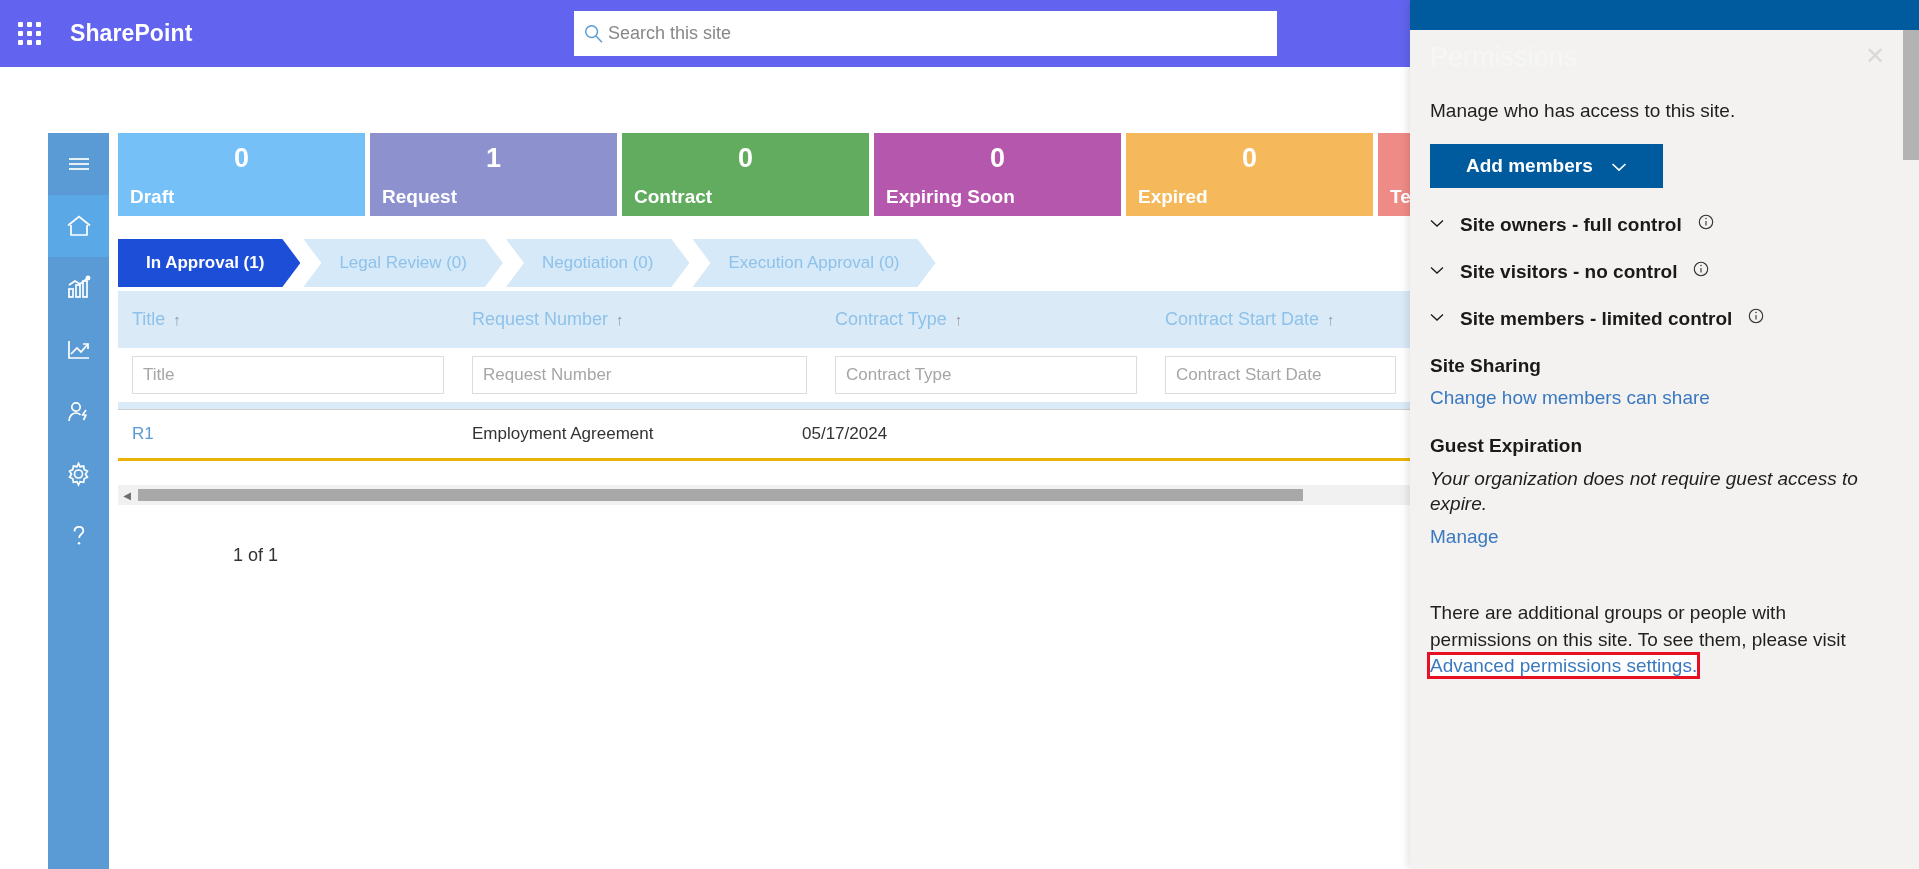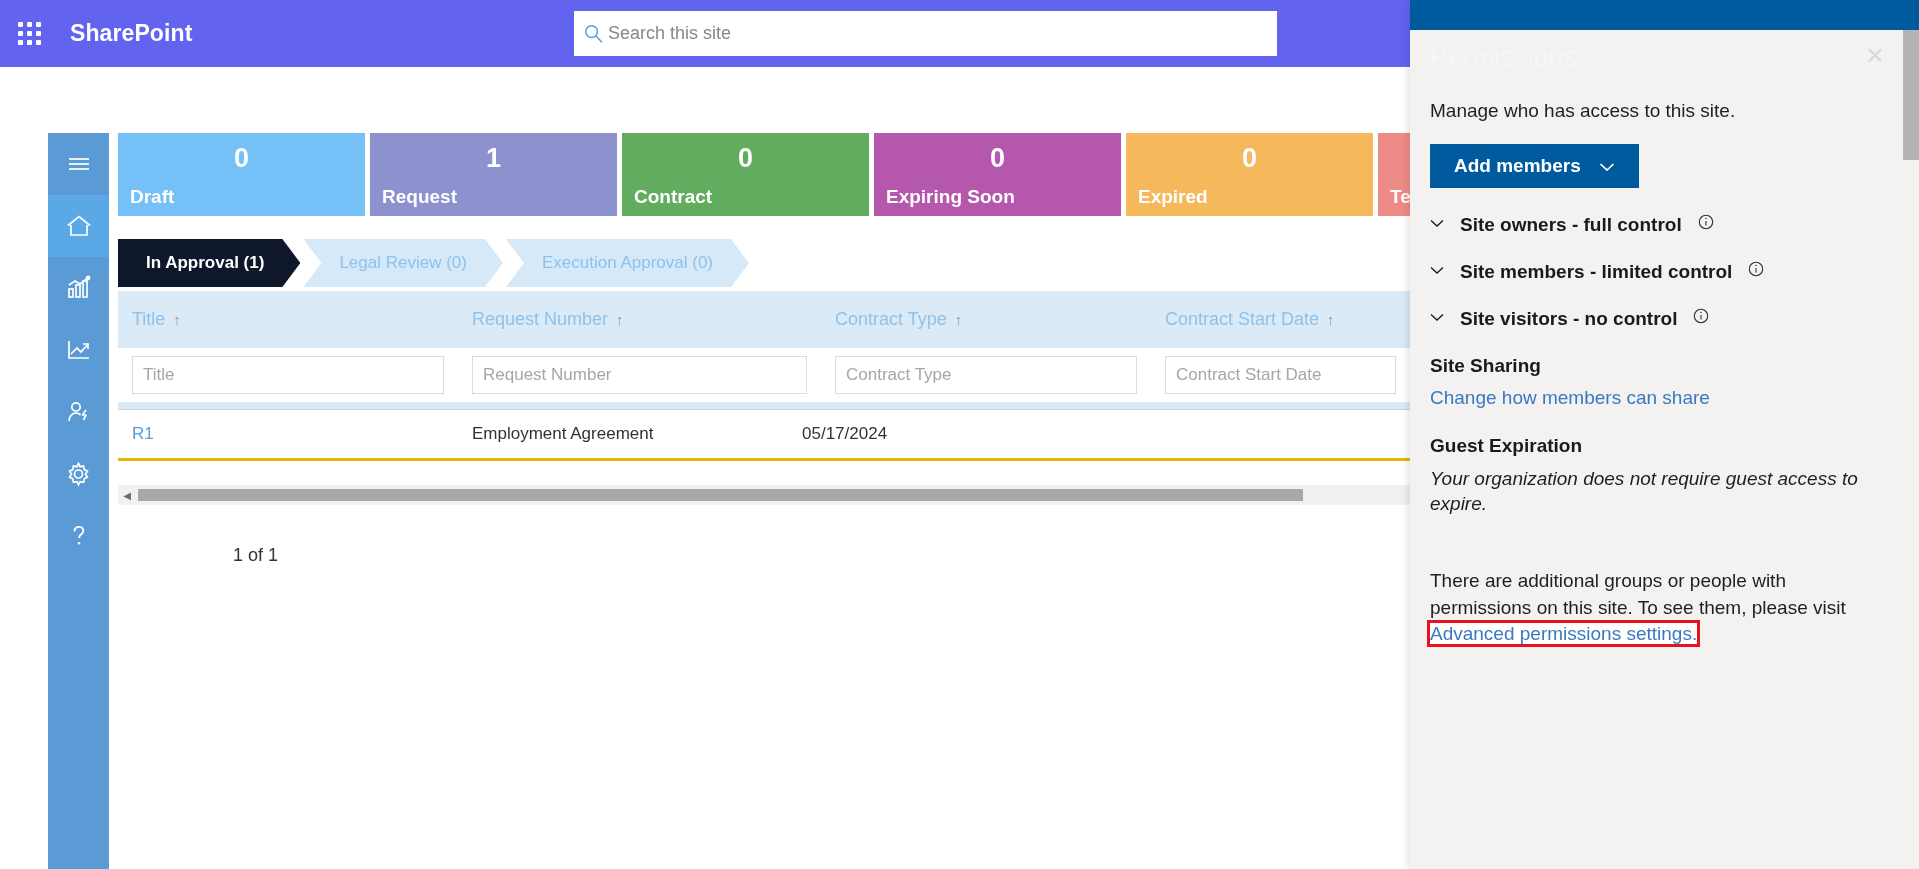--- a/index.html
+++ b/index.html
@@ -125,21 +125,21 @@
     font-size: 17px;
     cursor: pointer;
     margin-right: 3px;
     clip-path: polygon(0 0, calc(100% - 18px) 0, 100% 50%, calc(100% - 18px) 100%, 0 100%, 18px 50%);
   }
   .stage:first-child {
     clip-path: polygon(0 0, calc(100% - 18px) 0, 100% 50%, calc(100% - 18px) 100%, 0 100%);
     padding-left: 30px;
   }
   .stage.active {
-    background: #0f172a;
+    background: #1d4ed8;
     color: #ffffff;
     font-weight: 600;
     padding-left: 28px;
   }
 
   
   .table-wrap {
     position: absolute; left: 9px; top: 291px;
     width: 1292px;
   }
@@ -246,21 +246,21 @@
   .panel-body {
     position: absolute; left: 20px; top: 100px;
     width: 455px;
   }
   .panel-sub { font-size: 19px; color: #201f1e; margin-bottom: 22px; }
   .btn-primary {
     background: #005a9e;
     color: #ffffff;
     border: 0;
     height: 44px;
-    padding: 0 24px;
+    padding: 0 36px;
     font-family: "Liberation Sans", sans-serif;
     font-size: 19px;
     font-weight: bold;
     display: inline-flex; align-items: center; gap: 18px;
     cursor: pointer;
   }
   .group-list { margin-top: 26px; }
   .group-row {
     display: flex; 
     gap: 16px;
@@ -425,20 +425,23 @@
         <div class="lbl">Term</div>
       </div>
     </div>
 
   <div class="stages">
       <div class="stage active">
         <span>In Approval (1)</span>
       </div>
       <div class="stage">
         <span>Legal Review (0)</span>
+      </div>
+      <div class="stage">
+        <span>Negotiation (0)</span>
       </div>
       <div class="stage">
         <span>Execution Approval (0)</span>
       </div>
     </div>
 
   <div class="table-wrap">
     <div class="thead">
         <div class="th col1">
           <span>Title</span>
@@ -509,43 +512,44 @@
           <span class="info-ico"><svg width="16" height="16" viewBox="0 0 16 16" fill="none" stroke="#323130" stroke-width="1.1">
               <circle cx="8" cy="8" r="6.7"></circle>
               <line x1="8" y1="7" x2="8" y2="11.5"></line>
               <circle cx="8" cy="4.6" r="0.75" fill="#323130" stroke="none"></circle>
             </svg></span>
         </div>
         <div class="group-row">
           <span class="group-chev"><svg width="14" height="9" viewBox="0 0 14 9" fill="none" stroke="#1b1a19" stroke-width="1.3">
               <polyline points="1,1.5 7,7 13,1.5"></polyline>
             </svg></span>
+          <span class="group-label">Site visitors - no control</span>
+          <span class="info-ico"><svg width="16" height="16" viewBox="0 0 16 16" fill="none" stroke="#323130" stroke-width="1.1">
+              <circle cx="8" cy="8" r="6.7"></circle>
+              <line x1="8" y1="7" x2="8" y2="11.5"></line>
+              <circle cx="8" cy="4.6" r="0.75" fill="#323130" stroke="none"></circle>
+            </svg></span>
+        </div>
+        <div class="group-row">
+          <span class="group-chev"><svg width="14" height="9" viewBox="0 0 14 9" fill="none" stroke="#1b1a19" stroke-width="1.3">
+              <polyline points="1,1.5 7,7 13,1.5"></polyline>
+            </svg></span>
           <span class="group-label">Site members - limited control</span>
           <span class="info-ico"><svg width="16" height="16" viewBox="0 0 16 16" fill="none" stroke="#323130" stroke-width="1.1">
               <circle cx="8" cy="8" r="6.7"></circle>
               <line x1="8" y1="7" x2="8" y2="11.5"></line>
               <circle cx="8" cy="4.6" r="0.75" fill="#323130" stroke="none"></circle>
             </svg></span>
         </div>
-        <div class="group-row">
-          <span class="group-chev"><svg width="14" height="9" viewBox="0 0 14 9" fill="none" stroke="#1b1a19" stroke-width="1.3">
-              <polyline points="1,1.5 7,7 13,1.5"></polyline>
-            </svg></span>
-          <span class="group-label">Site visitors - no control</span>
-          <span class="info-ico"><svg width="16" height="16" viewBox="0 0 16 16" fill="none" stroke="#323130" stroke-width="1.1">
-              <circle cx="8" cy="8" r="6.7"></circle>
-              <line x1="8" y1="7" x2="8" y2="11.5"></line>
-              <circle cx="8" cy="4.6" r="0.75" fill="#323130" stroke="none"></circle>
-            </svg></span>
-        </div>
       </div>
 
     <div class="sec-head">Site Sharing</div>
     <a class="sec-link">Change how members can share</a>
 
     <div class="sec-head">Guest Expiration</div>
     <div class="sec-text">Your organization does not require guest access to expire.</div>
+    <a class="sec-link">Manage</a>
 
     <div class="footnote">
       <span>There are additional groups or people with permissions on this site. To see them, please visit </span><a class="hl-link">Advanced permissions settings.</a>
     </div>
   </div>
 </div>
 
 </body></html>

